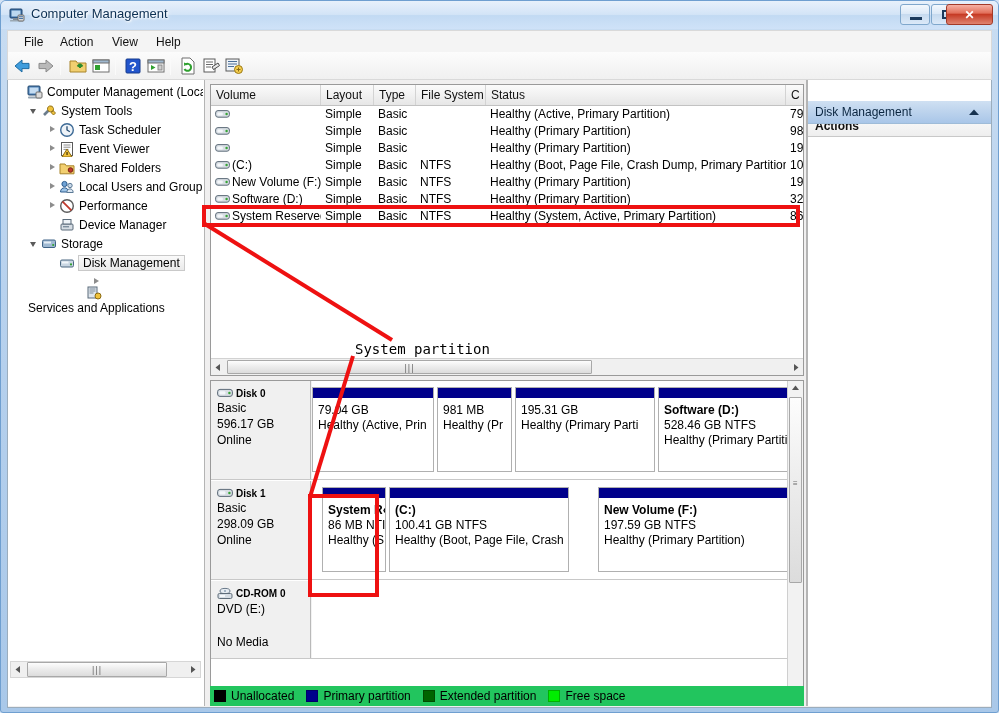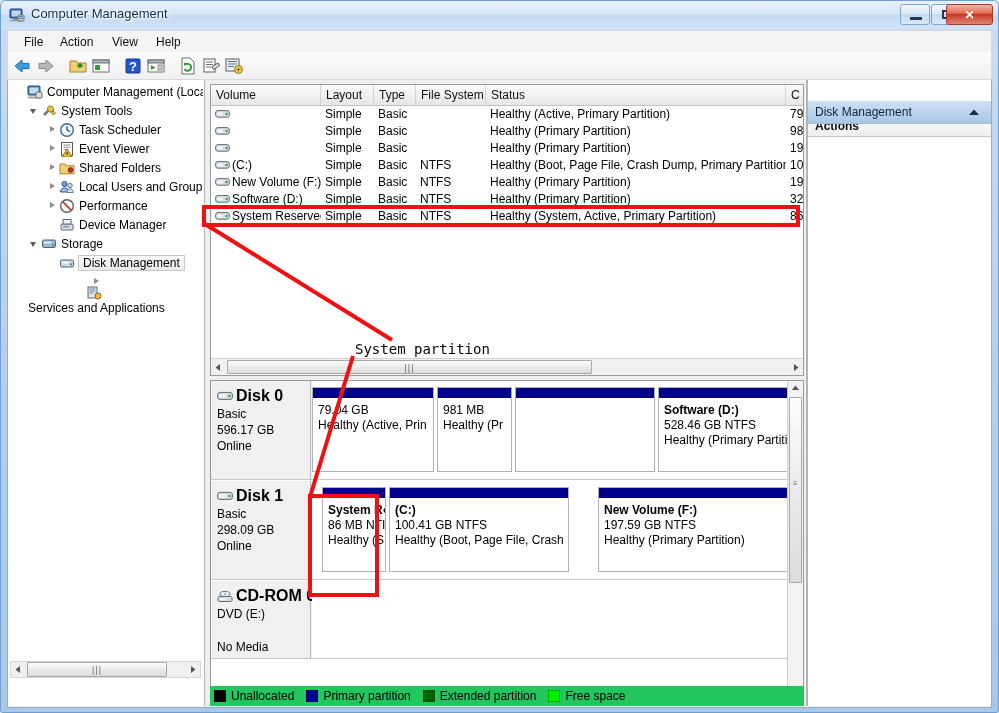--- a/index.html
+++ b/index.html
@@ -152,21 +152,21 @@
   .grip { position:absolute; font-size:9px; color:#6c6c6c; letter-spacing:1px; }
 
   
   #gview { position:absolute; left:4px; top:300px; width:594px; height:322px;
            background:#fff; border:1px solid #9a9a9a; overflow:hidden; }
   .disk-row { position:absolute; left:0; width:578px; border-bottom:1px solid #c8c8c8;
               background:#f2f2f2; }
   .disk-info { position:absolute; left:0; top:0; width:100px; height:100%;
                background:#f0f0f0; border-right:1px solid #b9b9b9;
                padding:6px 6px 0 6px; }
-  .disk-name { font-size:16px; font-weight:bold; color:#000; white-space:nowrap;
+  .disk-name { font-size:10px; font-weight:bold; color:#000; white-space:nowrap;
                display:flex; align-items:center; }
   .disk-line { font-size:12px; color:#000; margin-top:2px; }
   .disk-bars { position:absolute; left:101px; top:0; right:0; height:100%;
                background:#fff; padding:6px 0 0 0; }
   .part {
     position:absolute; top:6px; border:1px solid #b0b0b0; background:#fff;
     cursor:pointer; overflow:hidden;
   }
   .part-cap { height:11px; background:#00008b; border-bottom:1px solid #fff; }
   .part-body { padding:4px 0 0 5px; }
@@ -569,20 +569,25 @@
                 <div class="part" style="left: 125px; width: 75px; height: 85px;">
                   <div class="part-cap" style="background: rgb(0, 0, 139);"></div>
                   <div class="part-body">
                     <div class="part-l b"></div>
                     <div class="part-l">981 MB</div>
                     <div class="part-l">Healthy (Pr</div>
                   </div>
                 </div>
                 <div class="part" style="left: 203px; width: 140px; height: 85px;">
                   <div class="part-cap" style="background: rgb(0, 0, 139);"></div>
+                  <div class="part-body">
+                    <div class="part-l b"></div>
+                    <div class="part-l">195.31 GB</div>
+                    <div class="part-l">Healthy (Primary Parti</div>
+                  </div>
                 </div>
                 <div class="part" style="left: 346px; width: 145px; height: 85px;">
                   <div class="part-cap" style="background: rgb(0, 0, 139);"></div>
                   <div class="part-body">
                     <div class="part-l b">Software  (D:)</div>
                     <div class="part-l">528.46 GB NTFS</div>
                     <div class="part-l">Healthy (Primary Partiti</div>
                   </div>
                 </div>
               </div>

